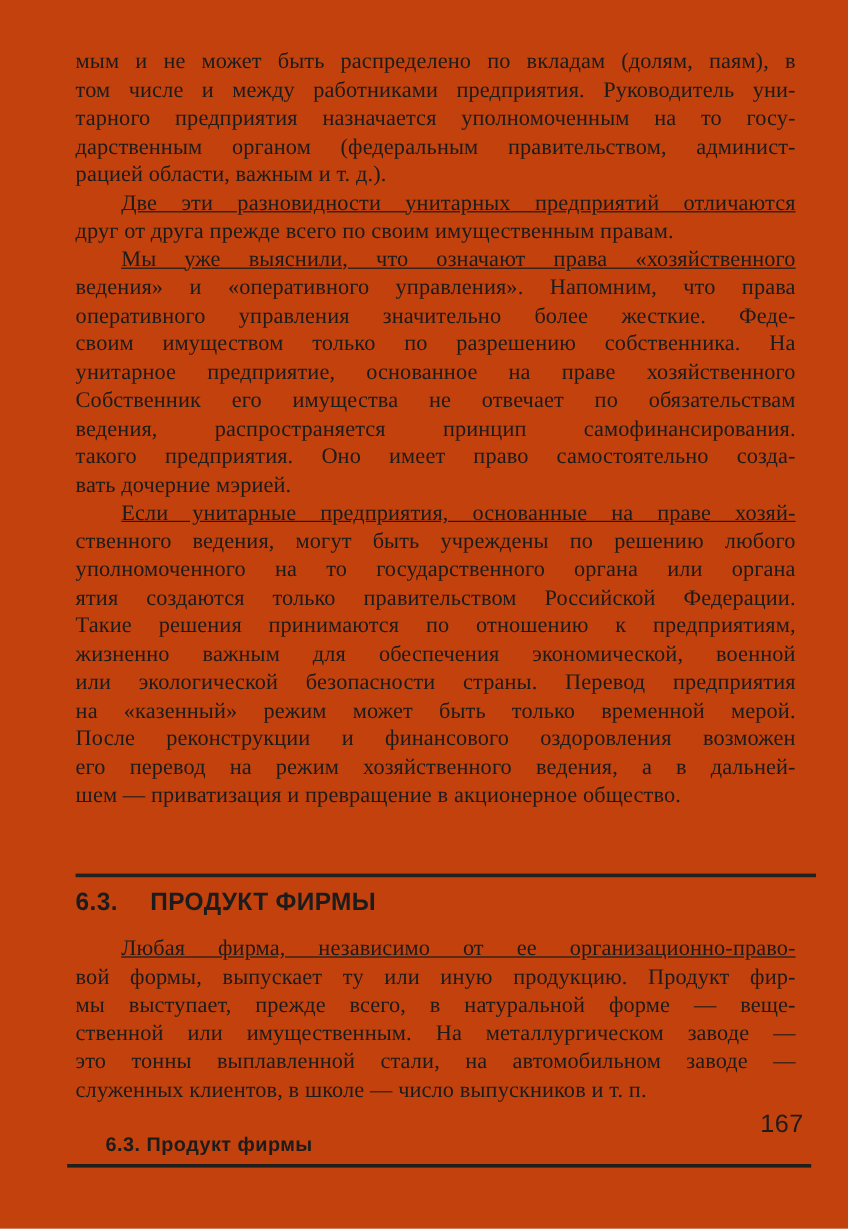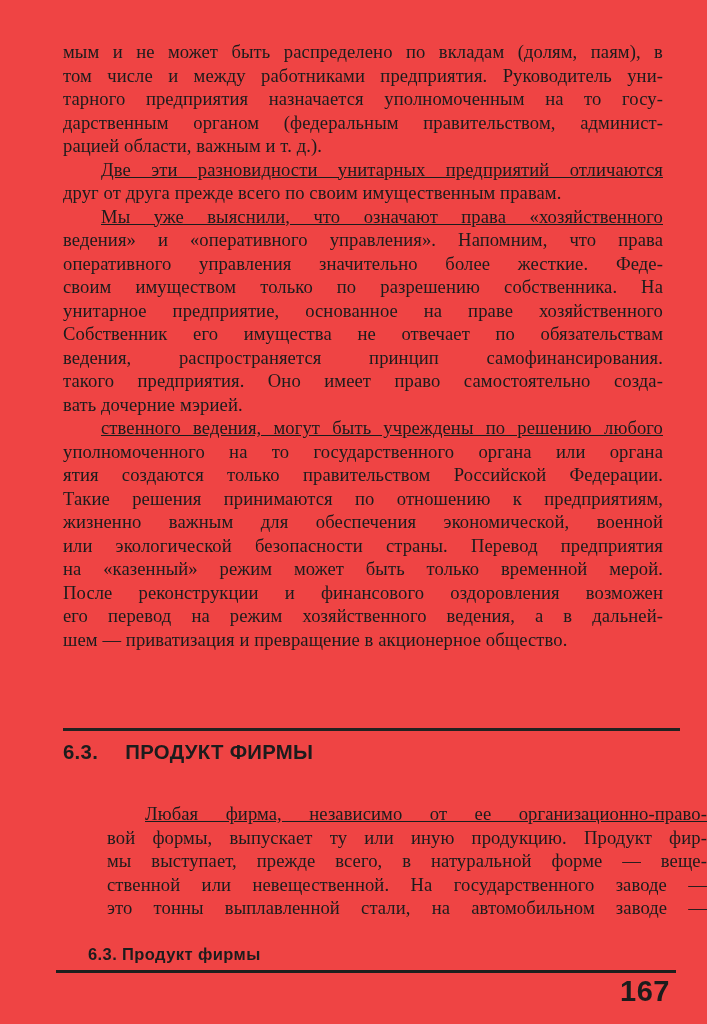--- a/index.html
+++ b/index.html
@@ -5,37 +5,36 @@
   html, body {
     margin: 0;
     padding: 0;
     background: #e8e8e6;
   }
   .page {
     position: relative;
     width: 707px;
     height: 1024px;
     margin: 0 auto;
-    background: #ef4444;
+    background: #c2410c;
     overflow: hidden;
     color: #1c1c1c;
   }
   
   .body-text {
     position: absolute;
     left: 63px;
     top: 40px;
     width: 600px;
   }
   .section-text {
     position: absolute;
     left: 63px;
-    top: 802px;
+    top: 779px;
     width: 600px;
-    margin-left: 44px;
   }
   .para {
     margin: 0;
     font-family: "Liberation Serif", "DejaVu Serif", serif;
     font-size: 18.6px;
     line-height: 23.5px;
     letter-spacing: 0.1px;
   }
   .tline {
     text-align: justify;
@@ -85,24 +84,24 @@
     position: absolute;
     left: 56px;
     top: 970px;
     width: 620px;
     height: 2.5px;
     background: #1f1f1d;
   }
   .page-number {
     position: absolute;
     right: 37px;
-    top: 975px;
+    top: 925px;
     font-family: "Liberation Sans", "DejaVu Sans", sans-serif;
-    font-weight: bold;
-    font-size: 29px;
+    font-weight: normal;
+    font-size: 21px;
     letter-spacing: 0.5px;
   }
 </style>
 </head>
 <body>
 
 <div class="page">
 
   <div class="body-text">
       <div class="para">
@@ -121,20 +120,21 @@
         <div class="tline">ведения» и «оперативного управления». Напомним, что права</div>
         <div class="tline">оперативного управления значительно более жесткие. Феде-</div>
         <div class="tline">своим имуществом только по разрешению собственника. На</div>
         <div class="tline">унитарное предприятие, основанное на праве хозяйственного</div>
         <div class="tline">Собственник его имущества не отвечает по обязательствам</div>
         <div class="tline">ведения, распространяется принцип самофинансирования.</div>
         <div class="tline">такого предприятия. Оно имеет право самостоятельно созда-</div>
         <div class="tline last">вать дочерние мэрией.</div>
       </div>
       <div class="para indent">
+        <div class="tline">Если унитарные предприятия, основанные на праве хозяй-</div>
         <div class="tline">ственного ведения, могут быть учреждены по решению любого</div>
         <div class="tline">уполномоченного на то государственного органа или органа</div>
         <div class="tline">ятия создаются только правительством Российской Федерации.</div>
         <div class="tline">Такие решения принимаются по отношению к предприятиям,</div>
         <div class="tline">жизненно важным для обеспечения экономической, военной</div>
         <div class="tline">или экологической безопасности страны. Перевод предприятия</div>
         <div class="tline">на «казенный» режим может быть только временной мерой.</div>
         <div class="tline">После реконструкции и финансового оздоровления возможен</div>
         <div class="tline">его перевод на режим хозяйственного ведения, а в дальней-</div>
         <div class="tline last">шем — приватизация и превращение в акционерное общество.</div>
@@ -147,22 +147,23 @@
       <span>6.3.</span>
       <span>ПРОДУКТ ФИРМЫ</span>
     </div>
   </div>
 
   <div class="section-text">
       <div class="para indent">
         <div class="tline">Любая фирма, независимо от ее организационно-право-</div>
         <div class="tline">вой формы, выпускает ту или иную продукцию. Продукт фир-</div>
         <div class="tline">мы выступает, прежде всего, в натуральной форме — веще-</div>
-        <div class="tline">ственной или невещественной. На государственного заводе —</div>
+        <div class="tline">ственной или имущественным. На металлургическом заводе —</div>
         <div class="tline">это тонны выплавленной стали, на автомобильном заводе —</div>
+        <div class="tline last">служенных клиентов, в школе — число выпускников и т. п.</div>
       </div>
     </div>
 
   <div class="running-footer">6.3. Продукт фирмы</div>
 
   <div class="footer-rule"></div>
 
   <div class="page-number">167</div>
 
 </div>

